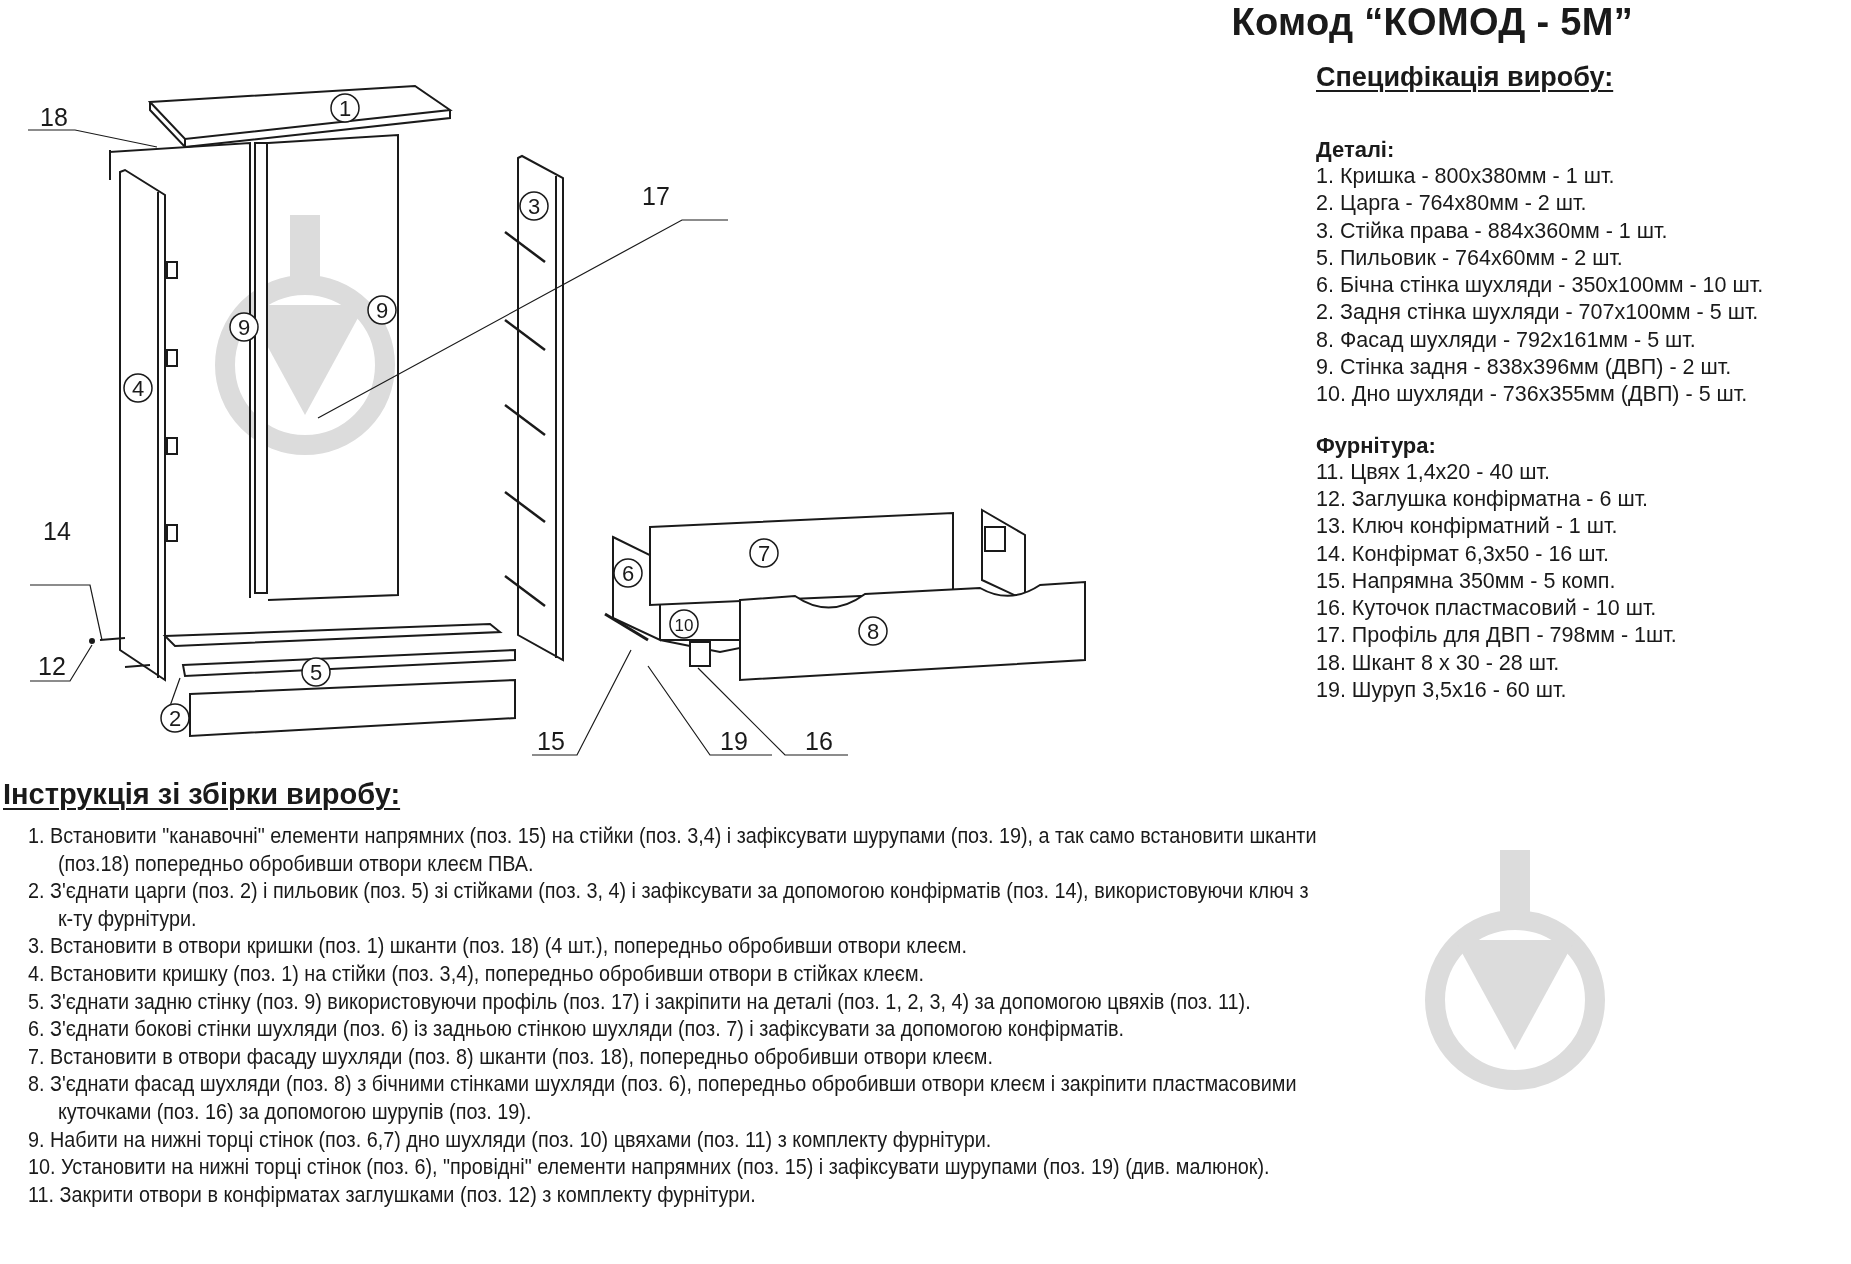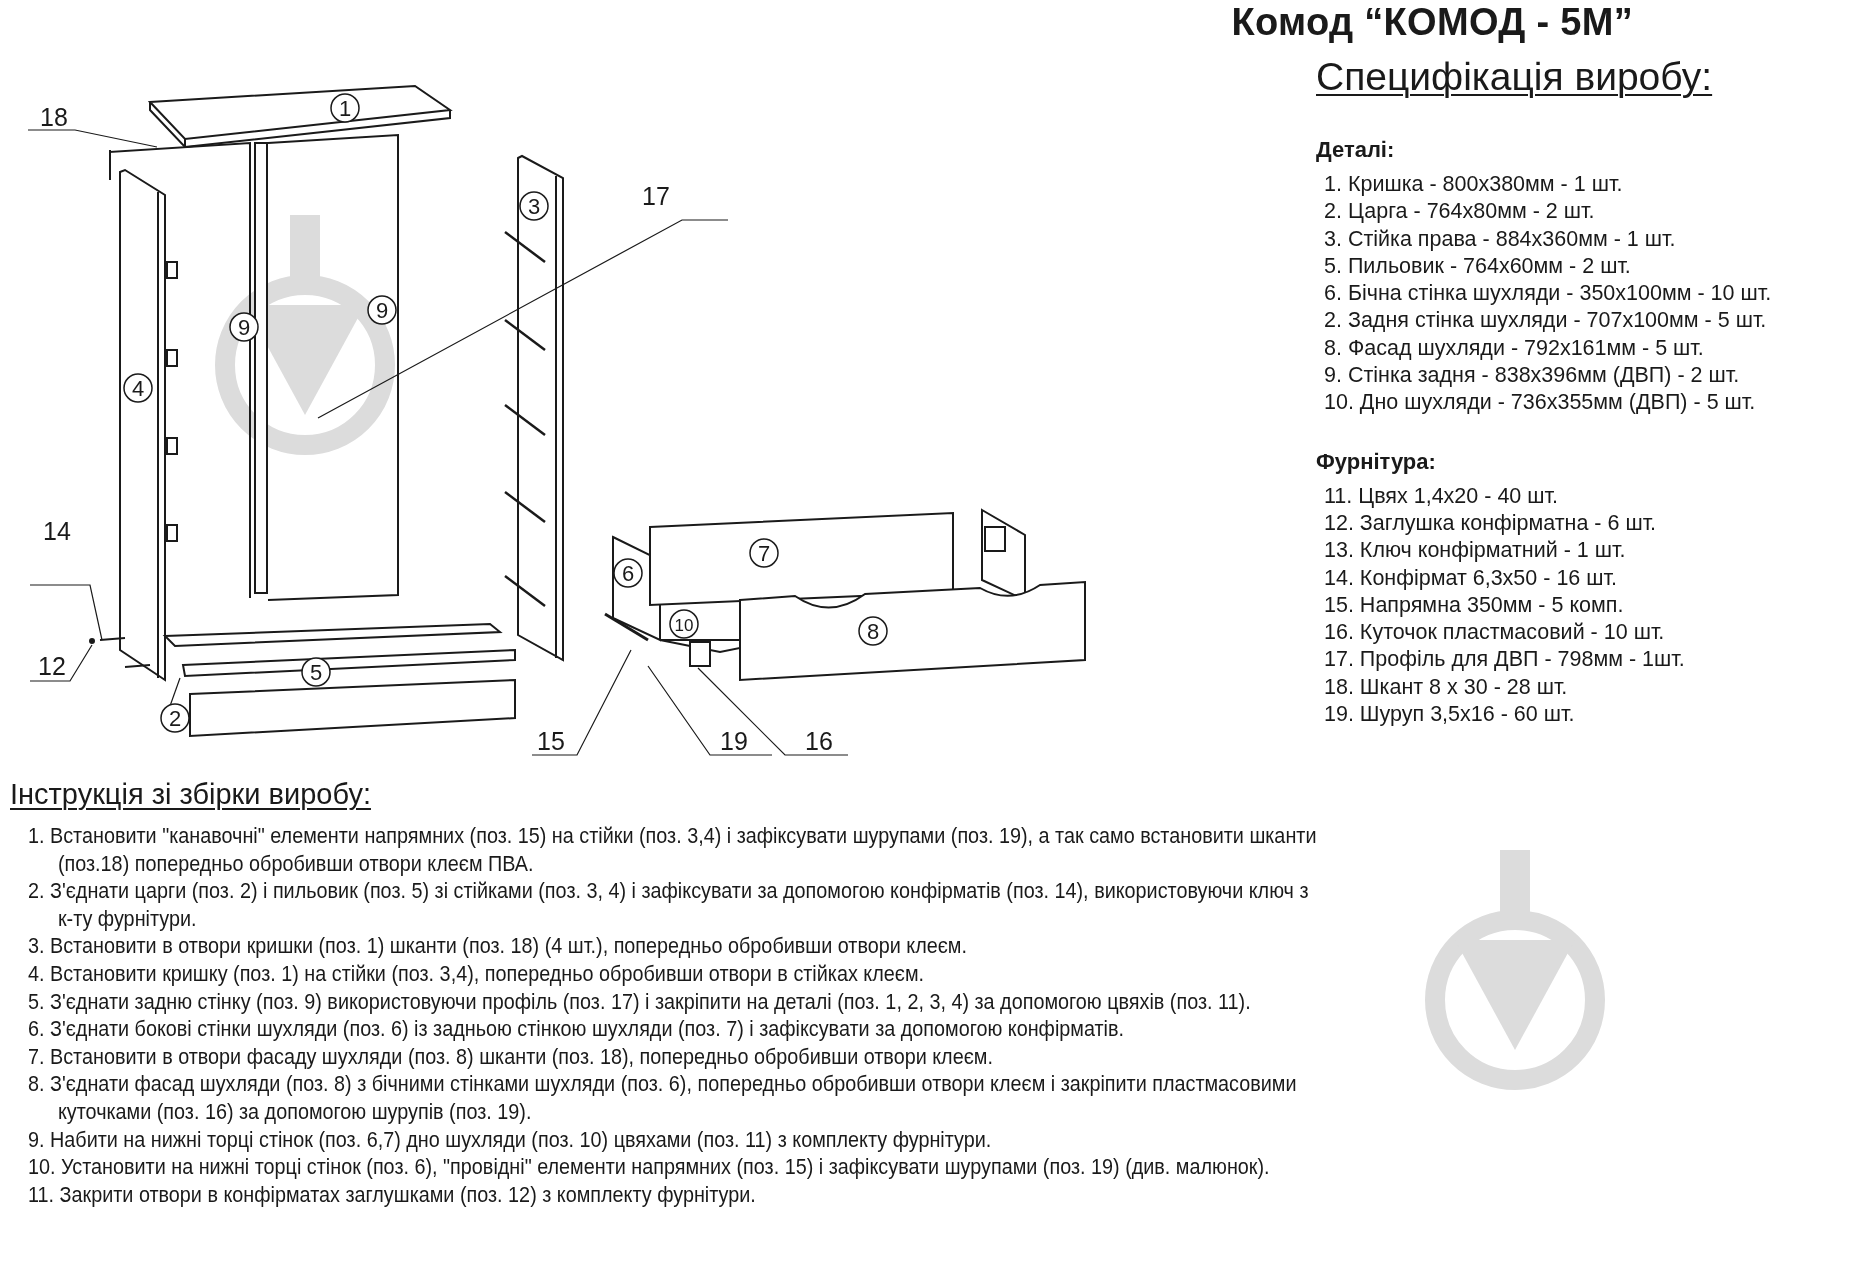--- a/index.html
+++ b/index.html
@@ -2,29 +2,29 @@
 <html><head>
 <meta charset="utf-8">
 <style>
   html, body { margin:0; padding:0; background:#ffffff; }
   body { width:1851px; height:1264px; position:relative; overflow:hidden; color:#1a1a1a;
          font-family:"Liberation Sans", sans-serif; }
   .title { position:absolute; left:0; width:1851px; top:0; text-align:right; font-weight:bold;
            font-size:38px; line-height:44px; letter-spacing:0.3px; }
   .title span { position:relative; left:-218px; }
   .spec { position:absolute; left:1316px; top:54px; width:535px; }
-  .spec-heading { font-weight:normal; font-size:39px; text-decoration:underline; line-height:46px;
+  .spec-heading { font-weight:bold; font-size:27px; text-decoration:underline; line-height:46px;
                   text-underline-offset:4px; text-decoration-thickness:2px; }
   .spec-sub { font-weight:bold; font-size:22px; line-height:27px; }
-  .spec-list { list-style:none; margin:8px; padding:0; }
+  .spec-list { list-style:none; margin:0; padding:0; }
   .spec-list li { font-size:21.5px; line-height:27.3px; white-space:nowrap; }
   .gap1 { height:36px; } .gap2 { height:23px; }
   .drawing { position:absolute; left:0; top:60px; width:1300px; height:700px; }
   .drawing svg { width:100%; height:100%; }
-  .instr-heading { position:absolute; left:10px; top:778px; font-weight:normal; font-size:29px;
+  .instr-heading { position:absolute; left:3px; top:778px; font-weight:bold; font-size:29px;
                    text-decoration:underline; text-underline-offset:4px; text-decoration-thickness:2px; }
   .instr { position:absolute; left:28px; top:822px; width:1823px; }
   .instr-item { font-size:22.5px; line-height:27.6px; white-space:nowrap; transform:scaleX(0.88);
                 transform-origin:left; }
   .instr-item .cont { padding-left:34px; display:block; }
   .watermark { position:absolute; pointer-events:none; }
 </style>
 </head>
 <body>
 

